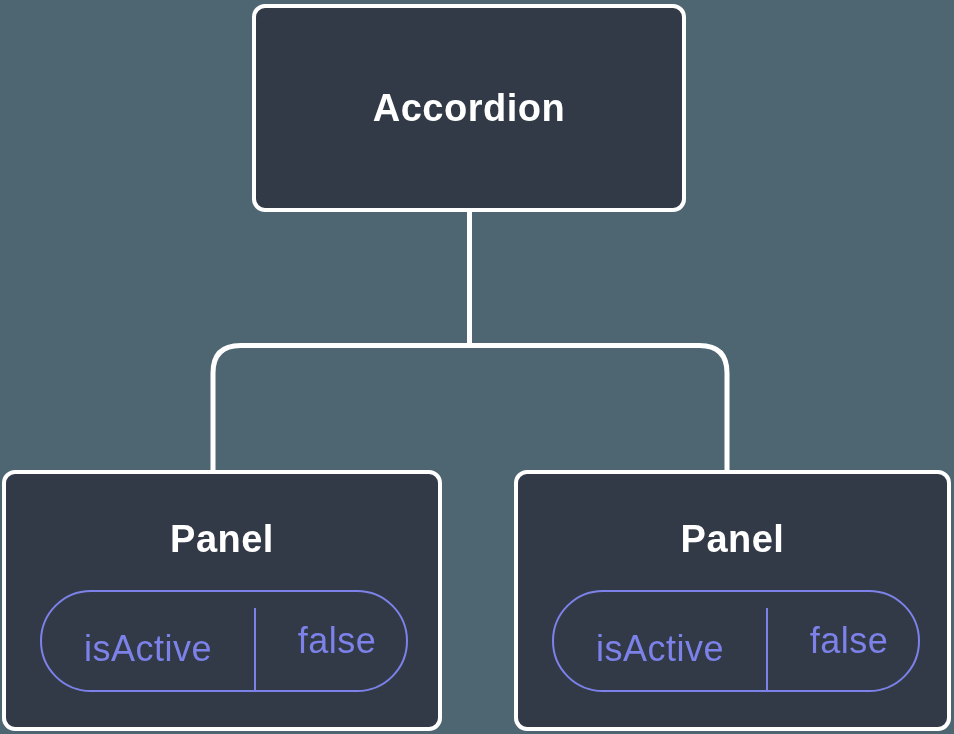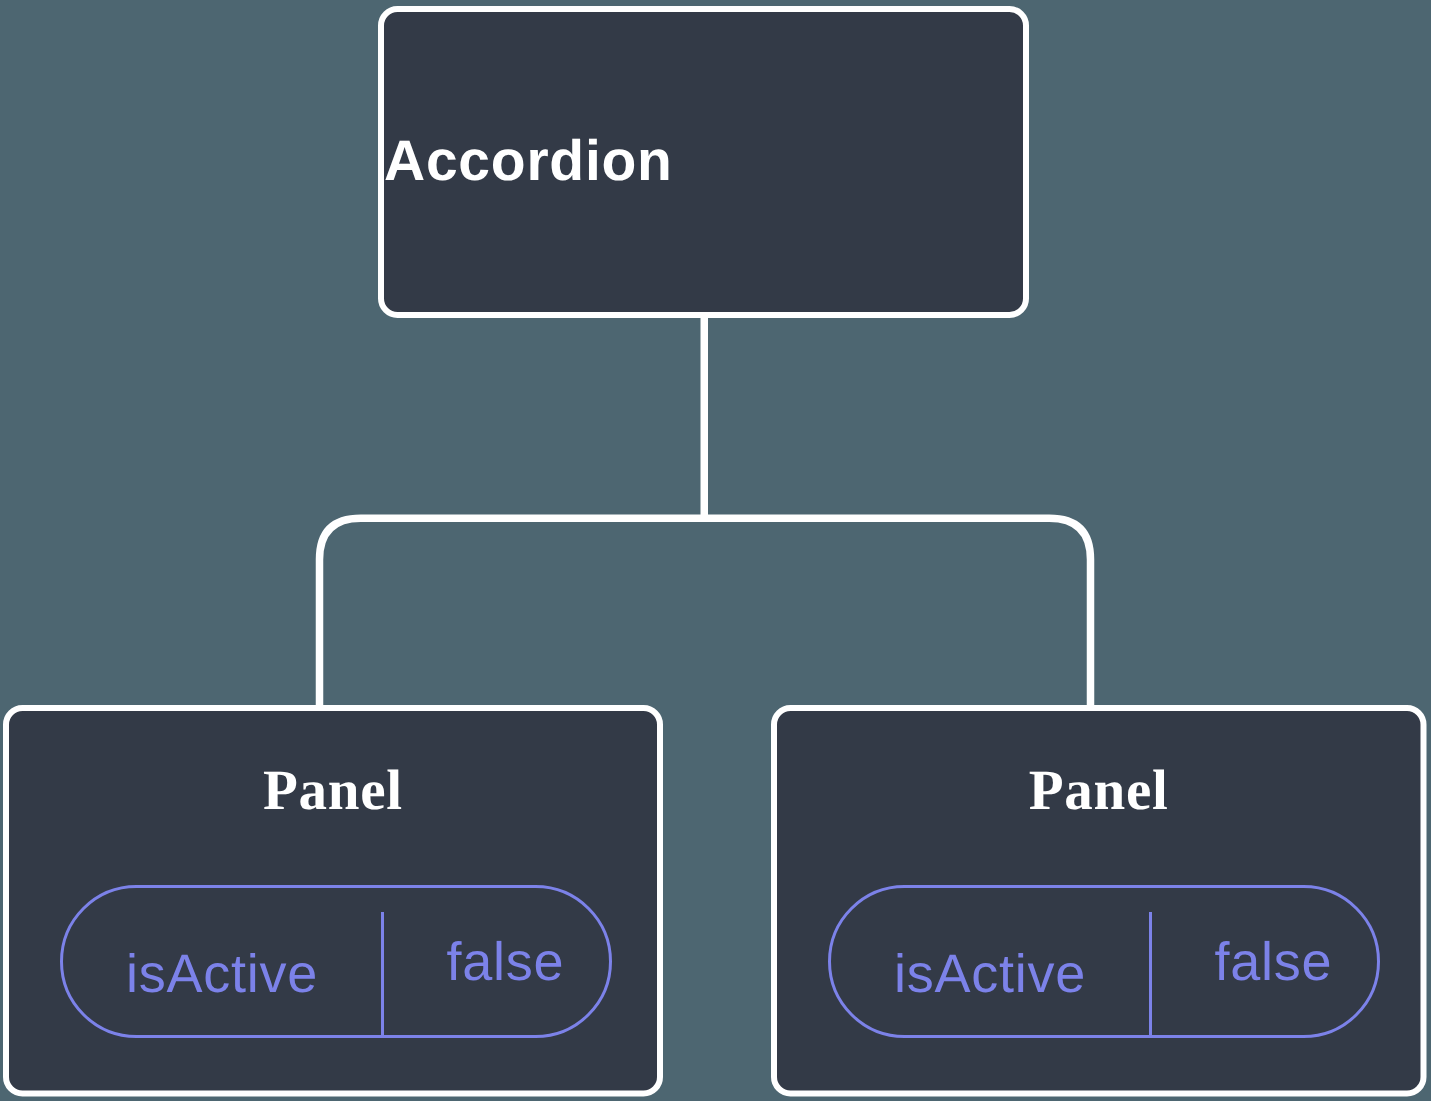--- a/index.html
+++ b/index.html
@@ -42,33 +42,32 @@
     font-size: 38px;
     font-weight: 600;
     letter-spacing: 0.5px;
     text-align: center;
   }
   .node.root {
     left: 252px; top: 4px;
     width: 434px; height: 208px;
     display: flex;
     align-items: center;
-    justify-content: flex-start;
+    justify-content: center;
   }
   .node.panel {
     top: 470px;
     height: 261px;
   }
   .node.panel.left  { left: 2px;   width: 440px; }
   .node.panel.right { left: 514px; width: 437px; }
   .panel .node-title {
     position: absolute;
     left: 0; right: 0;
-    top: 31px;
-    font-family: Liberation Serif, serif;
+    top: 44px;
   }
   .state-pill {
     position: absolute;
     left: 34px;
     top: 116px;
     width: 368px;
     height: 102px;
     border: 2.5px solid var(--accent);
     border-radius: 51px;
     display: flex;

